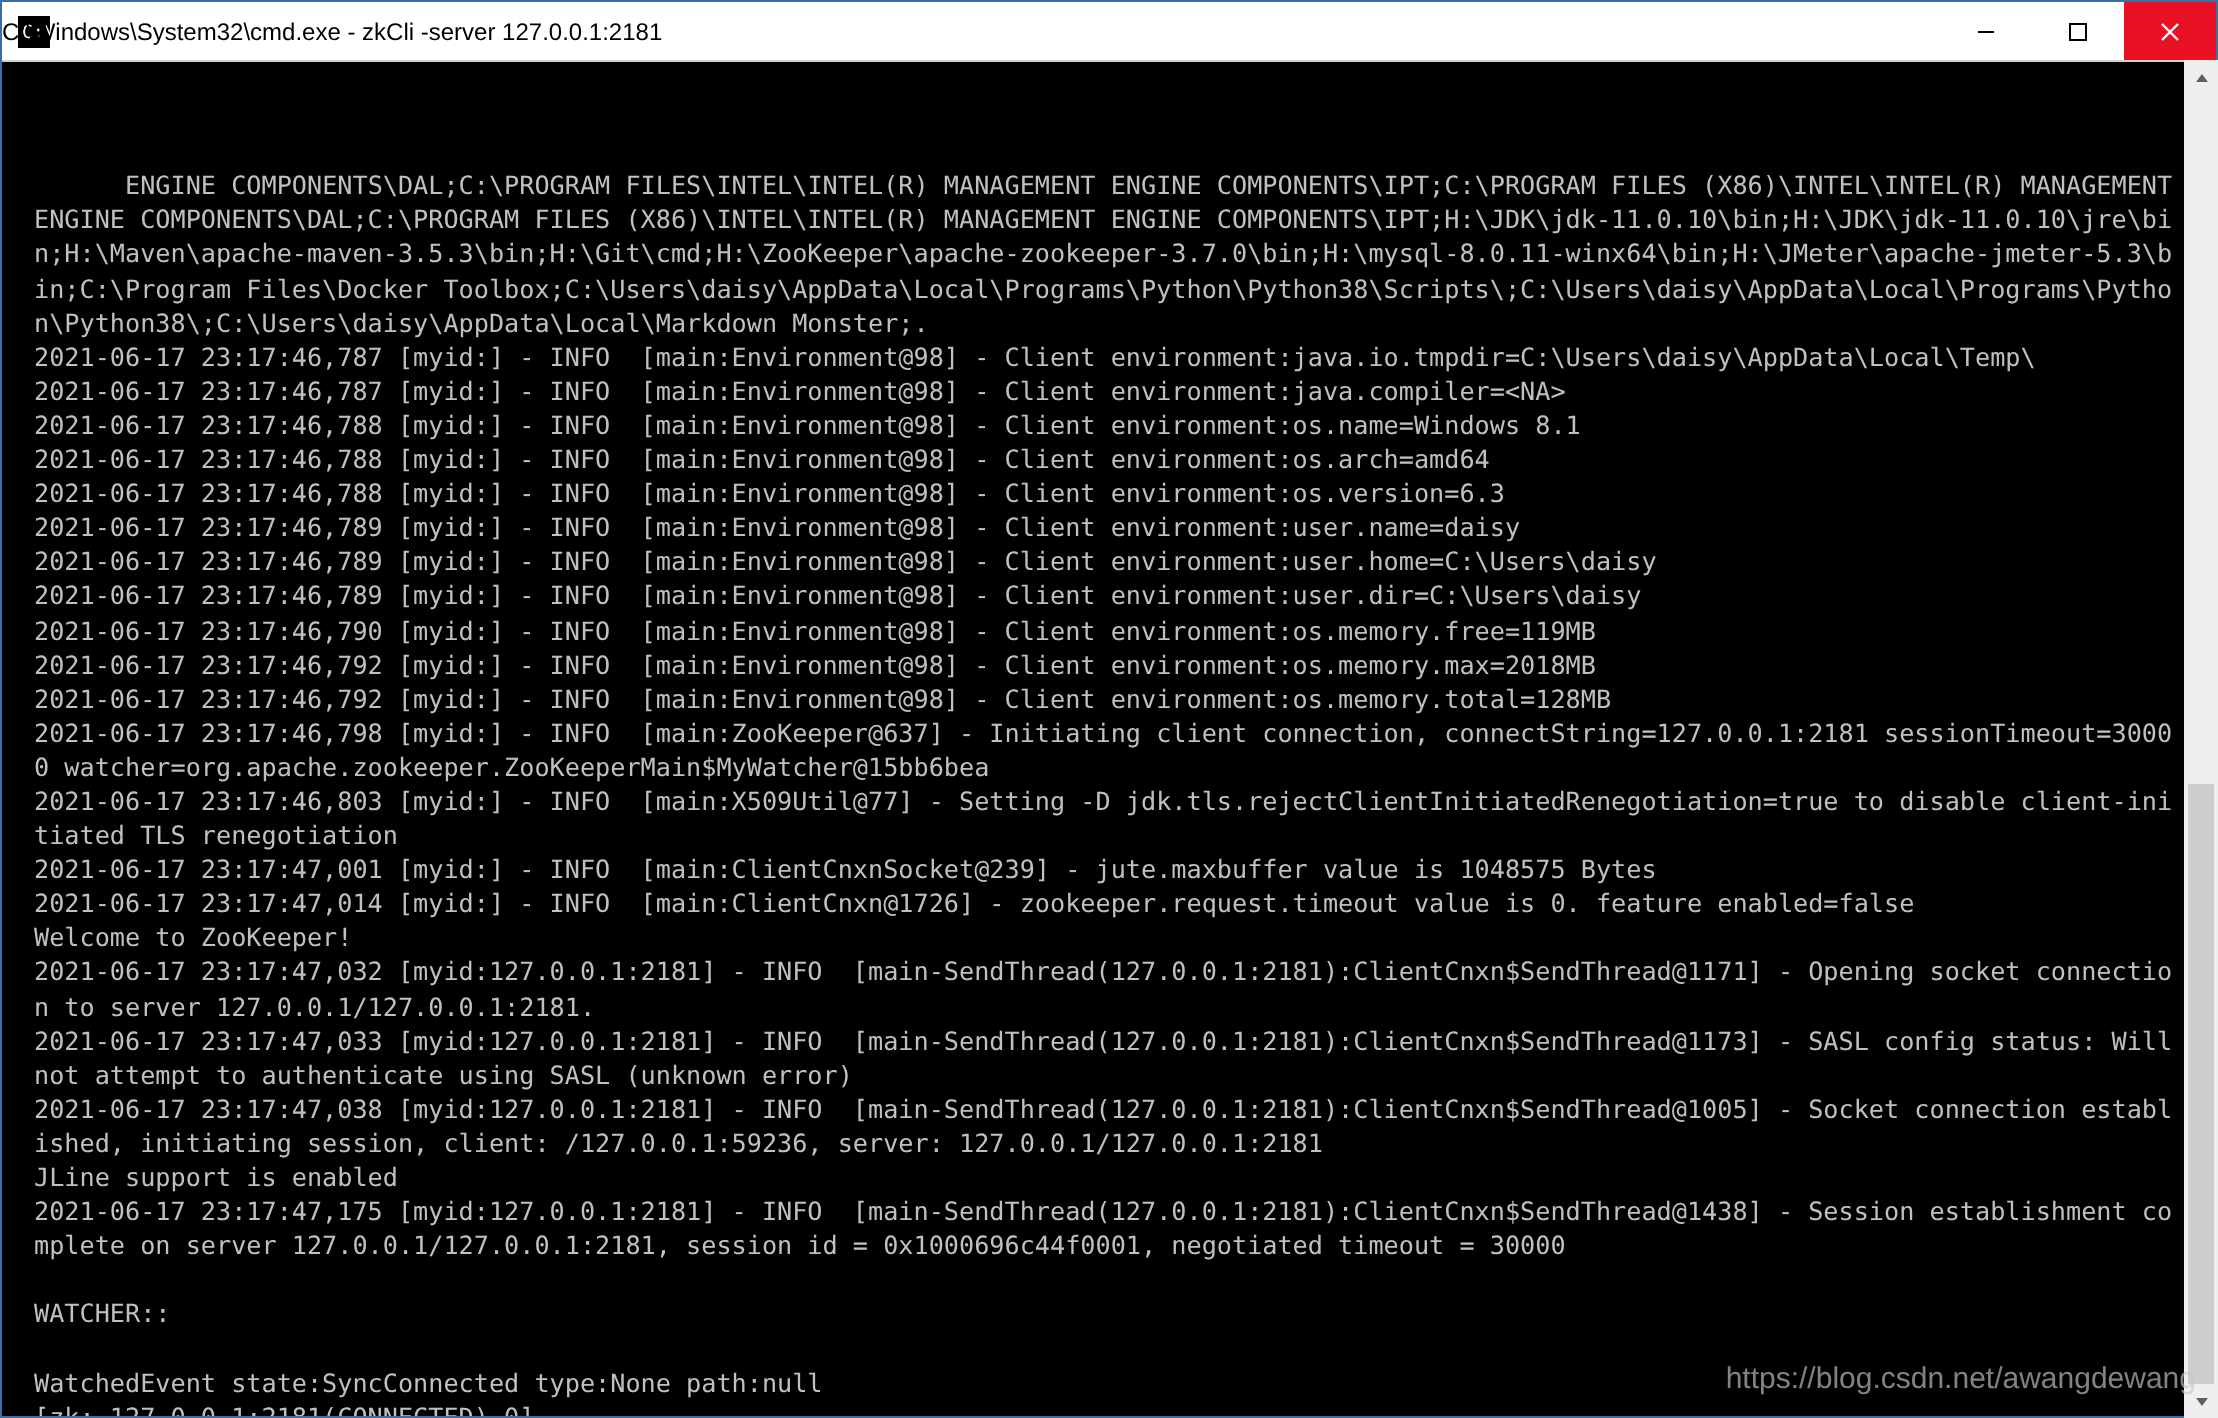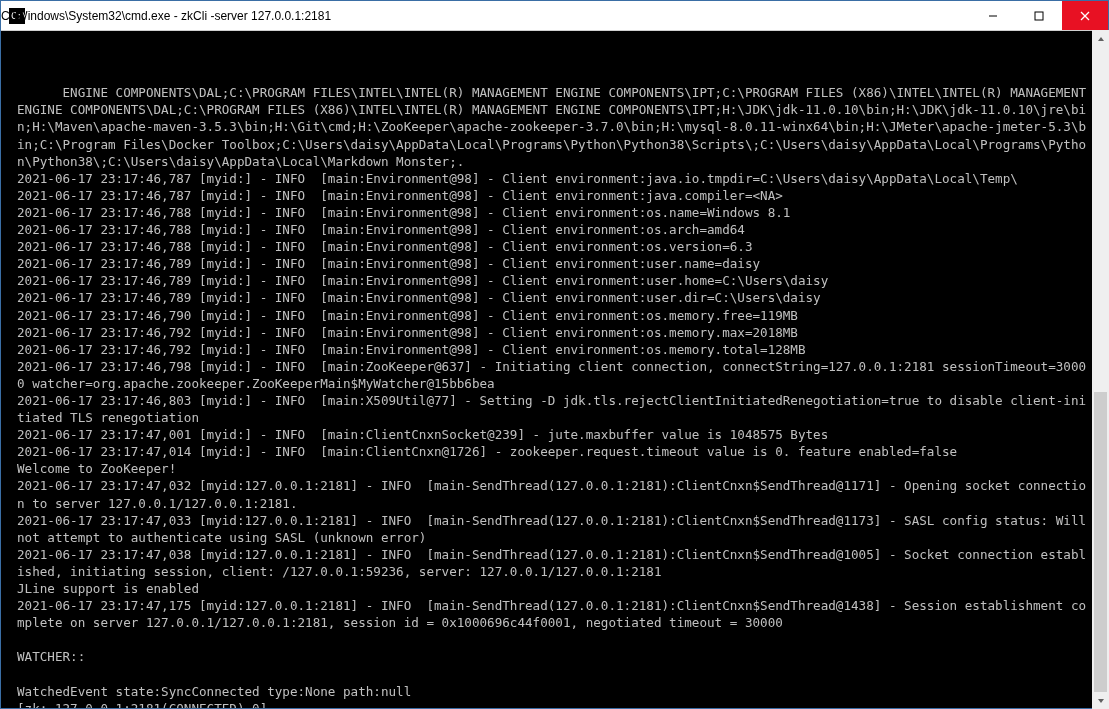--- a/index.html
+++ b/index.html
@@ -159,20 +159,21 @@
           </svg>
       </div>
     </div>
   </div>
 
   <div class="terminal">
     <div class="terminal-inner">
       <span>ENGINE COMPONENTS\DAL;C:\PROGRAM FILES\INTEL\INTEL(R) MANAGEMENT ENGINE COMPONENTS\IPT;C:\PROGRAM FILES (X86)\INTEL\INTEL(R) MANAGEMENT ENGINE COMPONENTS\DAL;C:\PROGRAM FILES (X86)\INTEL\INTEL(R) MANAGEMENT ENGINE COMPONENTS\IPT;H:\JDK\jdk-11.0.10\bin;H:\JDK\jdk-11.0.10\jre\bin;H:\Maven\apache-maven-3.5.3\bin;H:\Git\cmd;H:\ZooKeeper\apache-zookeeper-3.7.0\bin;H:\mysql-8.0.11-winx64\bin;H:\JMeter\apache-jmeter-5.3\bin;C:\Program Files\Docker Toolbox;C:\Users\daisy\AppData\Local\Programs\Python\Python38\Scripts\;C:\Users\daisy\AppData\Local\Programs\Python\Python38\;C:\Users\daisy\AppData\Local\Markdown Monster;.</span>
 <div id="term-lines"><div>2021-06-17 23:17:46,787 [myid:] - INFO  [main:Environment@98] - Client environment:java.io.tmpdir=C:\Users\daisy\AppData\Local\Temp\</div><div>2021-06-17 23:17:46,787 [myid:] - INFO  [main:Environment@98] - Client environment:java.compiler=&lt;NA&gt;</div><div>2021-06-17 23:17:46,788 [myid:] - INFO  [main:Environment@98] - Client environment:os.name=Windows 8.1</div><div>2021-06-17 23:17:46,788 [myid:] - INFO  [main:Environment@98] - Client environment:os.arch=amd64</div><div>2021-06-17 23:17:46,788 [myid:] - INFO  [main:Environment@98] - Client environment:os.version=6.3</div><div>2021-06-17 23:17:46,789 [myid:] - INFO  [main:Environment@98] - Client environment:user.name=daisy</div><div>2021-06-17 23:17:46,789 [myid:] - INFO  [main:Environment@98] - Client environment:user.home=C:\Users\daisy</div><div>2021-06-17 23:17:46,789 [myid:] - INFO  [main:Environment@98] - Client environment:user.dir=C:\Users\daisy</div><div>2021-06-17 23:17:46,790 [myid:] - INFO  [main:Environment@98] - Client environment:os.memory.free=119MB</div><div>2021-06-17 23:17:46,792 [myid:] - INFO  [main:Environment@98] - Client environment:os.memory.max=2018MB</div><div>2021-06-17 23:17:46,792 [myid:] - INFO  [main:Environment@98] - Client environment:os.memory.total=128MB</div><div>2021-06-17 23:17:46,798 [myid:] - INFO  [main:ZooKeeper@637] - Initiating client connection, connectString=127.0.0.1:2181 sessionTimeout=30000 watcher=org.apache.zookeeper.ZooKeeperMain$MyWatcher@15bb6bea</div><div>2021-06-17 23:17:46,803 [myid:] - INFO  [main:X509Util@77] - Setting -D jdk.tls.rejectClientInitiatedRenegotiation=true to disable client-initiated TLS renegotiation</div><div>2021-06-17 23:17:47,001 [myid:] - INFO  [main:ClientCnxnSocket@239] - jute.maxbuffer value is 1048575 Bytes</div><div>2021-06-17 23:17:47,014 [myid:] - INFO  [main:ClientCnxn@1726] - zookeeper.request.timeout value is 0. feature enabled=false</div><div>Welcome to ZooKeeper!</div><div>2021-06-17 23:17:47,032 [myid:127.0.0.1:2181] - INFO  [main-SendThread(127.0.0.1:2181):ClientCnxn$SendThread@1171] - Opening socket connection to server 127.0.0.1/127.0.0.1:2181.</div><div>2021-06-17 23:17:47,033 [myid:127.0.0.1:2181] - INFO  [main-SendThread(127.0.0.1:2181):ClientCnxn$SendThread@1173] - SASL config status: Will not attempt to authenticate using SASL (unknown error)</div><div>2021-06-17 23:17:47,038 [myid:127.0.0.1:2181] - INFO  [main-SendThread(127.0.0.1:2181):ClientCnxn$SendThread@1005] - Socket connection established, initiating session, client: /127.0.0.1:59236, server: 127.0.0.1/127.0.0.1:2181</div><div>JLine support is enabled</div><div>2021-06-17 23:17:47,175 [myid:127.0.0.1:2181] - INFO  [main-SendThread(127.0.0.1:2181):ClientCnxn$SendThread@1438] - Session establishment complete on server 127.0.0.1/127.0.0.1:2181, session id = 0x1000696c44f0001, negotiated timeout = 30000</div><div>&nbsp;</div><div>WATCHER::</div><div>&nbsp;</div><div>WatchedEvent state:SyncConnected type:None path:null</div></div><span>[zk: 127.0.0.1:2181(CONNECTED) 0] </span>
     </div>
+    <div class="watermark">https://blog.csdn.net/awangdewang</div>
   </div>
 
   <div class="scrollbar">
     <div class="sb-btn">
       <svg width="8" height="8" viewBox="0 0 8 8">
           <polygon points="4,2 7,6 1,6" fill="#606060"></polygon>
         </svg>
     </div>
     <div class="sb-track">
       <div class="sb-thumb"></div>

